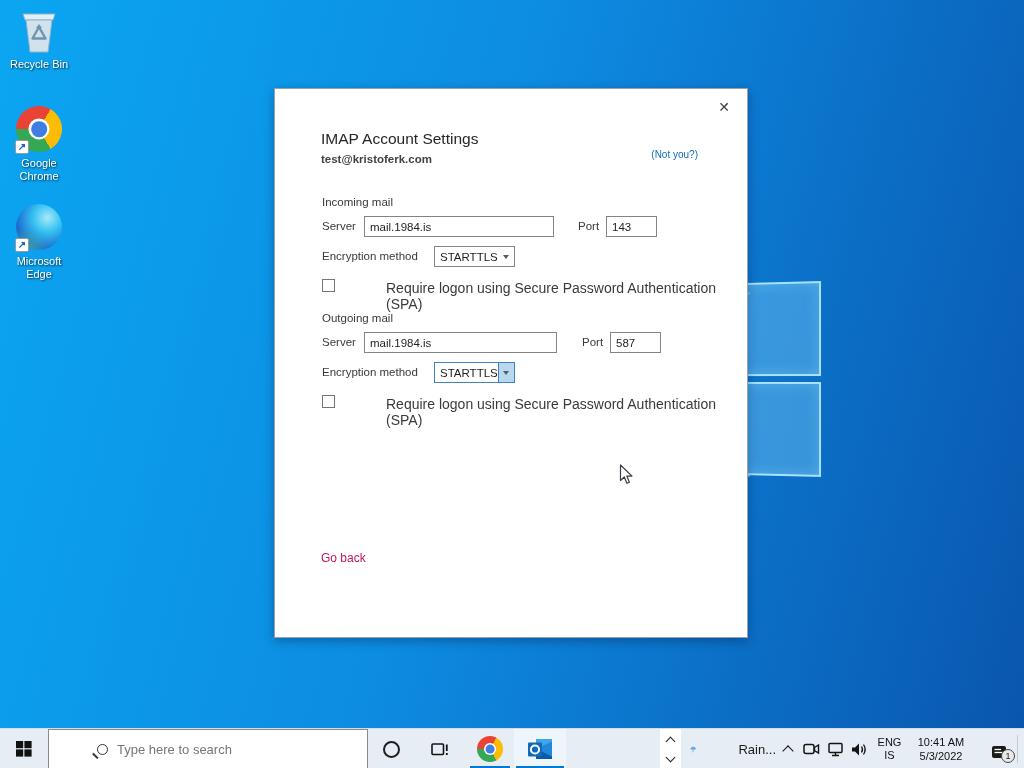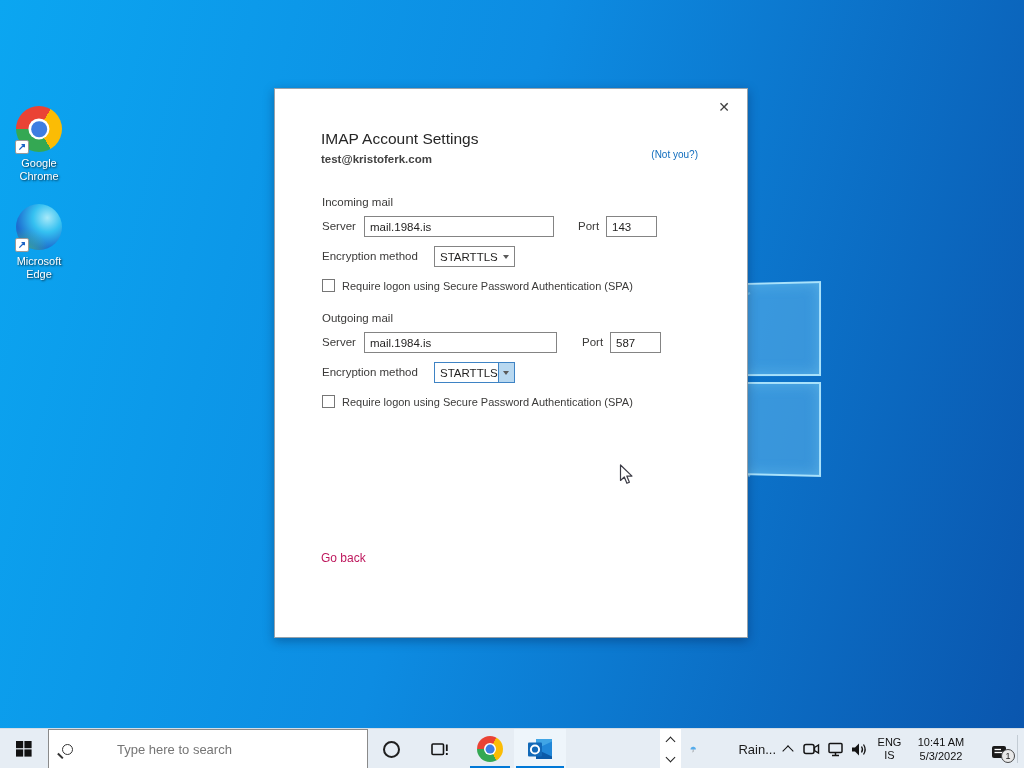--- a/index.html
+++ b/index.html
@@ -51,36 +51,36 @@
     font-family:"Liberation Sans",sans-serif; font-size:11.5px; color:#201f1e; padding:0 5px; }
   .dropdown { position:absolute; height:21px; width:81px; border:1px solid #848484; background:#fff;
     display:flex; align-items:center; }
   .dropdown .dd-text { flex:1; padding-left:5px; font-size:11.5px; color:#201f1e; }
   .dd-arrow-cell { width:17px; height:100%; display:flex; align-items:center; justify-content:center; }
   .dd-tri { width:0; height:0; border-left:3.5px solid transparent; border-right:3.5px solid transparent;
     border-top:4.5px solid #5a5a5a; }
   .dropdown.hl { border-color:#3e83c4; }
   .dropdown.hl .dd-arrow-cell { background:#b8d8f0; border-left:1px solid #3e83c4; }
   .cbox { position:absolute; width:13px; height:13px; border:1px solid #767676; background:#fff; }
-  .cb-label { position:absolute; font-size:11px; color:#3b3a39; }
+  .cb-label { position:absolute; font-size:14px; color:#3b3a39;margin-left:44px; }
   .goback { position:absolute; left:46px; top:462px; font-size:12px; color:#be185d; }
   .annotation { position:absolute; left:341px; top:443px; width:94px; height:53px;
     border:5px solid #e8112d; border-radius:9px; display:flex; align-items:center; justify-content:center; }
   .next-btn { width:66px; height:29px; background:#0f6cbd; color:#fff; border:none; font-size:12px;
     font-family:"Liberation Sans",sans-serif; }
 
   
   .cursor { position:absolute; left:619px; top:464px; z-index:9; }
 
   
   .taskbar { position:absolute; left:0; bottom:0; width:1024px; height:40px; background:#e6edf4;
     border-top:1px solid #d3dde6; z-index:10; }
   .tb { position:absolute; top:0; height:40px; display:flex; align-items:center; justify-content:center; }
   .tb-start { left:0; width:48px; }
-  .tb-search { left:48px; width:320px; background:#fff; border:1px solid #8a8a8a; justify-content:space-between; }
+  .tb-search { left:48px; width:320px; background:#fff; border:1px solid #8a8a8a; justify-content:flex-end; }
   .tb-search input { border:none; outline:none; width:250px; font-size:13px; color:#202020;
     font-family:"Liberation Sans",sans-serif; background:transparent; }
   .mag { width:11px; height:11px; border:1.6px solid #333; border-radius:50%; position:relative; margin:0 9px 0 13px; }
   .mag::after { content:""; position:absolute; width:7px; height:1.6px; background:#333;
     left:-6px; top:10px; transform:rotate(45deg); }
   .tb-cortana { left:371px; width:40px; }
   .cortana-ring { width:17px; height:17px; border:2px solid #1f1f1f; border-radius:50%; }
   .tb-taskview { left:420px; width:40px; }
   .tb-app { width:44px; }
   .tb-chrome { left:468px; }
@@ -108,20 +108,31 @@
 <body>
 
 <div class="desktop">
   <div class="ray r1"></div>
   <div class="ray r2"></div>
   <div class="wall-logo">
     <div class="wall-pane p1"></div>
     <div class="wall-pane p2"></div>
   </div>
 
+  <div class="dicon" style="left:1px; top:7px;">
+    <div class="img">
+      <svg width="48" height="48" viewBox="0 0 44 48">
+        <path d="M6,7 L38,7 L36,13 L8,13 Z" fill="#e3eff7" stroke="#8fb2c9" stroke-width="1"></path>
+        <path d="M9,13 L35,13 L31,45 L13,45 Z" fill="#cfe2ee" stroke="#93b4ca" stroke-width="1"></path>
+        <path d="M22,20 L15.5,31.5 L28.5,31.5 Z" fill="none" stroke="#6f95ad" stroke-width="2.4" stroke-linejoin="round"></path>
+        <path d="M22,17 l3,4 h-6 Z" fill="#6f95ad"></path>
+      </svg>
+    </div>
+    <div class="lbl">Recycle Bin</div>
+  </div>
 
   <div class="dicon" style="left:1px; top:105px;">
     <div class="img">
       <div class="chrome-ball"></div>
       <span class="shortcut">↗</span>
     </div>
     <div class="lbl"><span>Google</span><br>
       <span>Chrome</span></div>
   </div>
 

